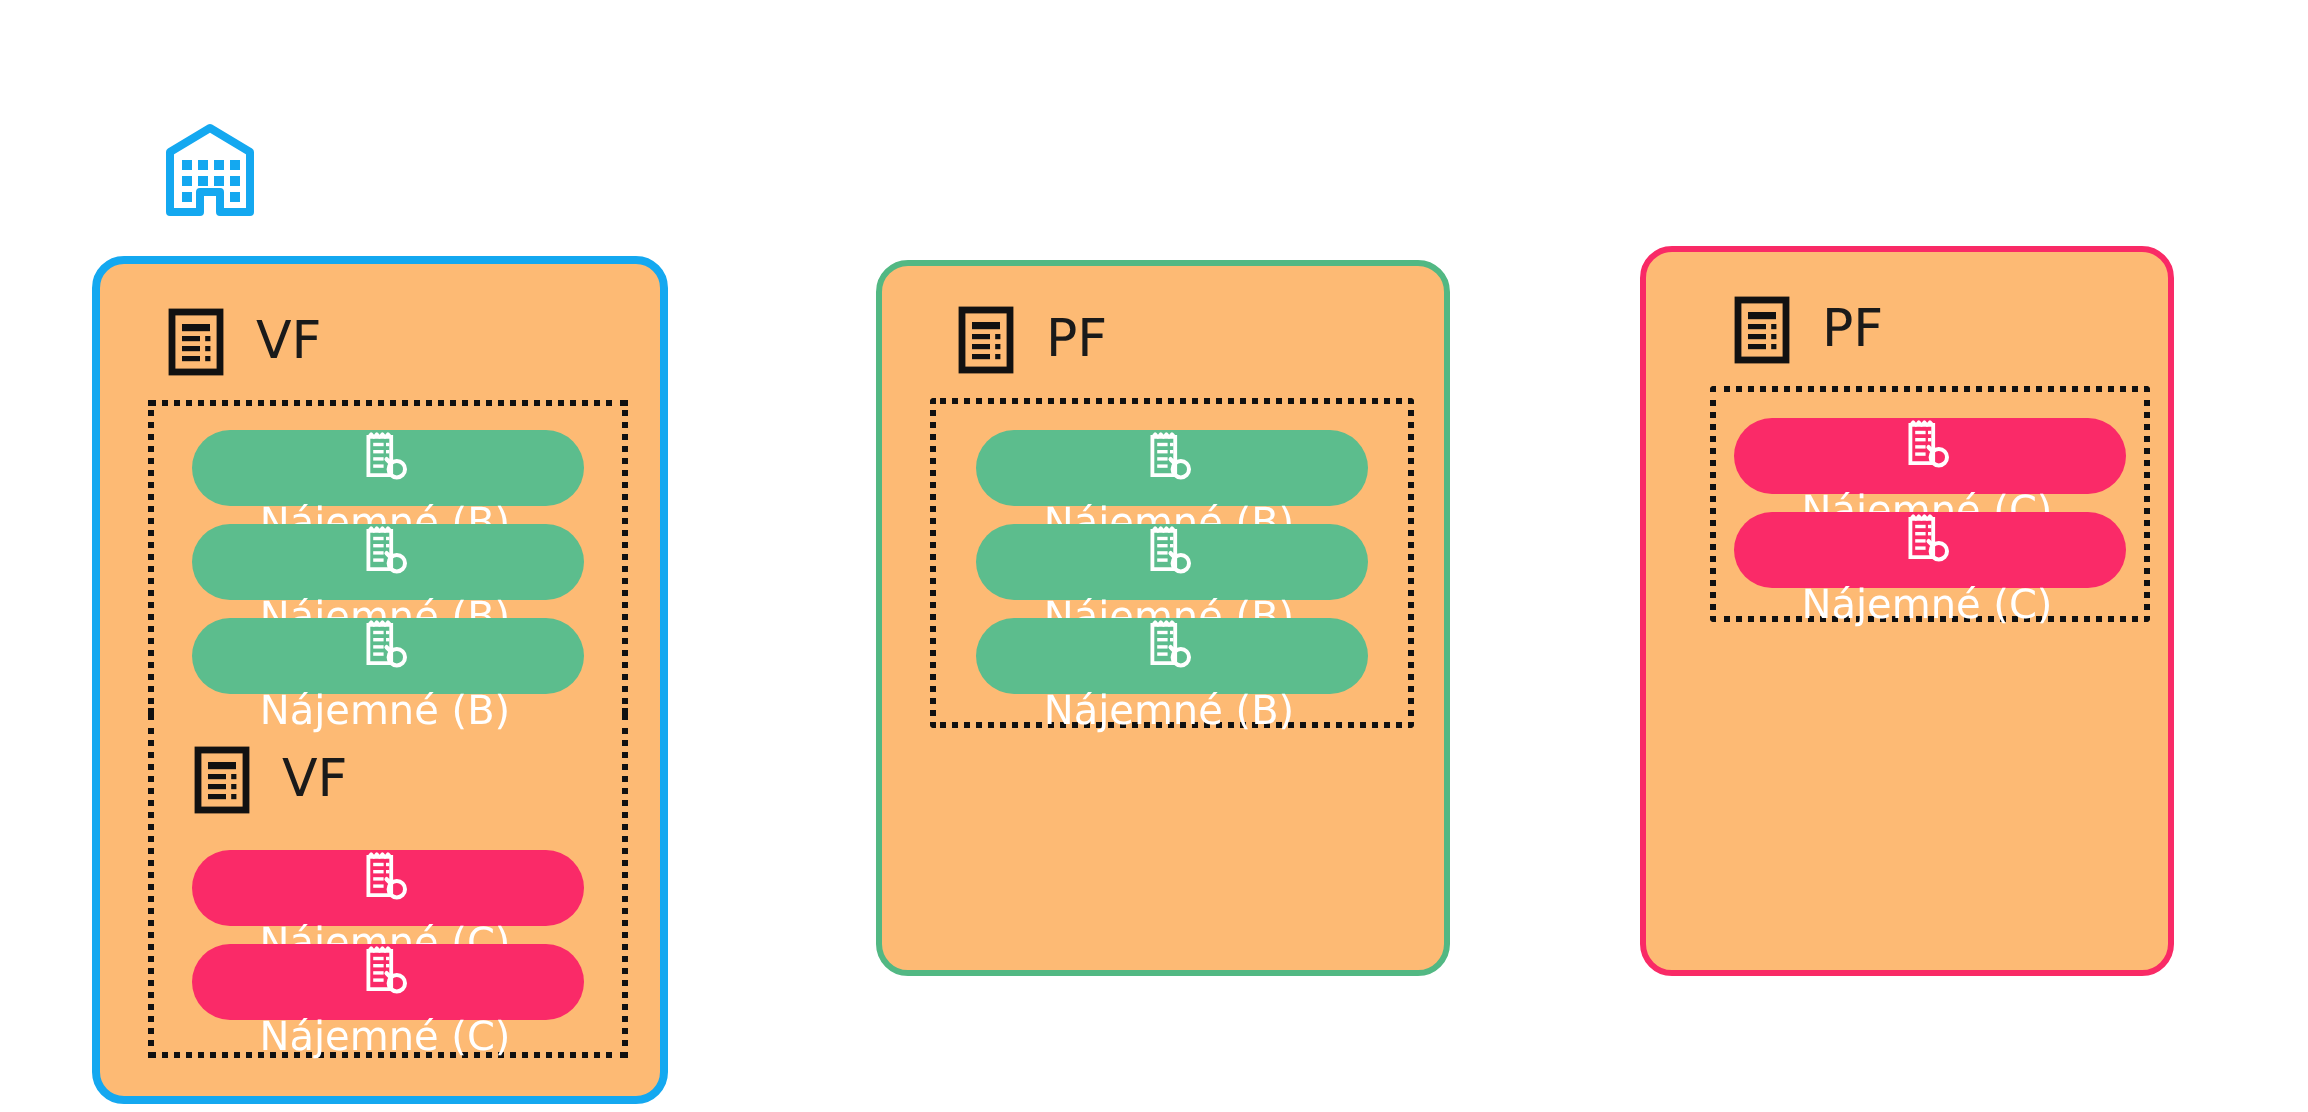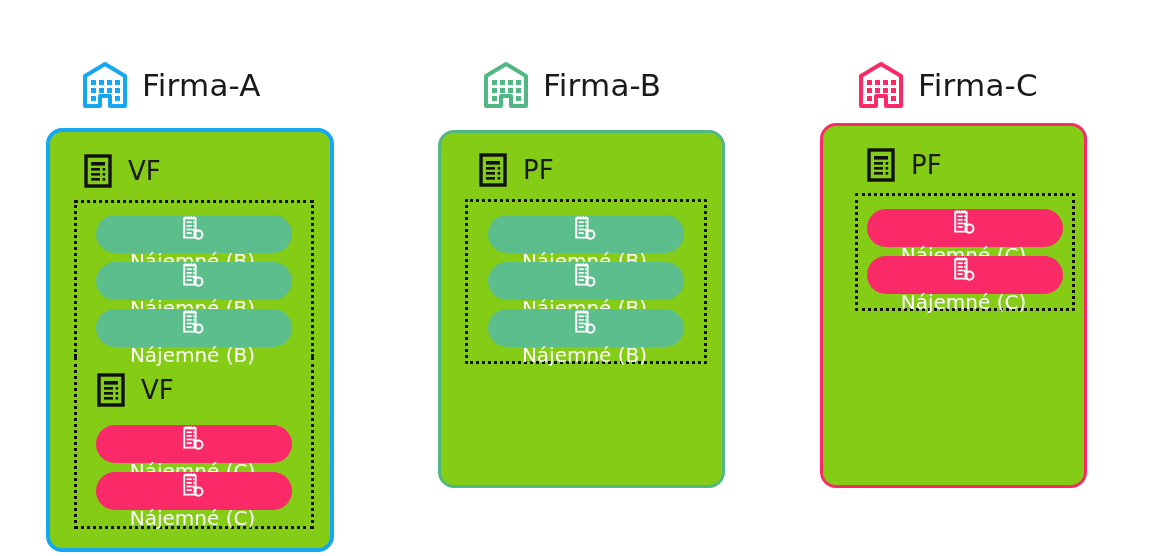--- a/index.html
+++ b/index.html
@@ -51,21 +51,21 @@
     color: #1a1a1a;
     letter-spacing: 0.2px;
     white-space: nowrap;
     font-weight: 400;
   }
 
   
   .company-card {
     position: absolute;
     border-radius: 16px;
-    background: #84cc16;
+    background: #fdba74;
     box-sizing: border-box;
     padding-left: 40px;
   }
   .card-a {
     left: 46px;  top: 128px;
     width: 288px; height: 424px;
     border: 4px solid #14a8f0;
   }
   .card-b {
     left: 438px; top: 130px;
@@ -231,21 +231,20 @@
   </defs>
 </svg>
 
 <div class="board">
 
   <div class="company-col col-a">
     <div class="company-head">
       <svg class="building-icon" style="color:#14a8f0">
           <use href="#sym-building"></use>
         </svg>
-      <span class="company-name">Firma-A</span>
     </div>
   </div>
 
   <div class="company-card card-a">
     <div class="a-inner">
 
       <div class="doc-head a-head1">
         <svg class="doc-icon" style="color:#111111">
             <use href="#sym-document"></use>
           </svg>
@@ -294,28 +293,20 @@
                 <use href="#sym-invoice-search"></use>
               </svg>
             <span class="pill-label">Nájemné (C)</span>
           </div>
         </div>
       </div>
 
     </div>
   </div>
 
-  <div class="company-col col-b">
-    <div class="company-head">
-      <svg class="building-icon" style="color:#52b883">
-          <use href="#sym-building"></use>
-        </svg>
-      <span class="company-name">Firma-B</span>
-    </div>
-  </div>
 
   <div class="company-card card-b">
     <div class="b-inner">
 
       <div class="doc-head b-head">
         <svg class="doc-icon" style="color:#111111">
             <use href="#sym-document"></use>
           </svg>
         <span class="doc-label">PF</span>
       </div>
@@ -339,28 +330,20 @@
                 <use href="#sym-invoice-search"></use>
               </svg>
             <span class="pill-label">Nájemné (B)</span>
           </div>
         </div>
       </div>
 
     </div>
   </div>
 
-  <div class="company-col col-c">
-    <div class="company-head">
-      <svg class="building-icon" style="color:#f92a66">
-          <use href="#sym-building"></use>
-        </svg>
-      <span class="company-name">Firma-C</span>
-    </div>
-  </div>
 
   <div class="company-card card-c">
     <div class="c-inner">
 
       <div class="doc-head c-head">
         <svg class="doc-icon" style="color:#111111">
             <use href="#sym-document"></use>
           </svg>
         <span class="doc-label">PF</span>
       </div>

